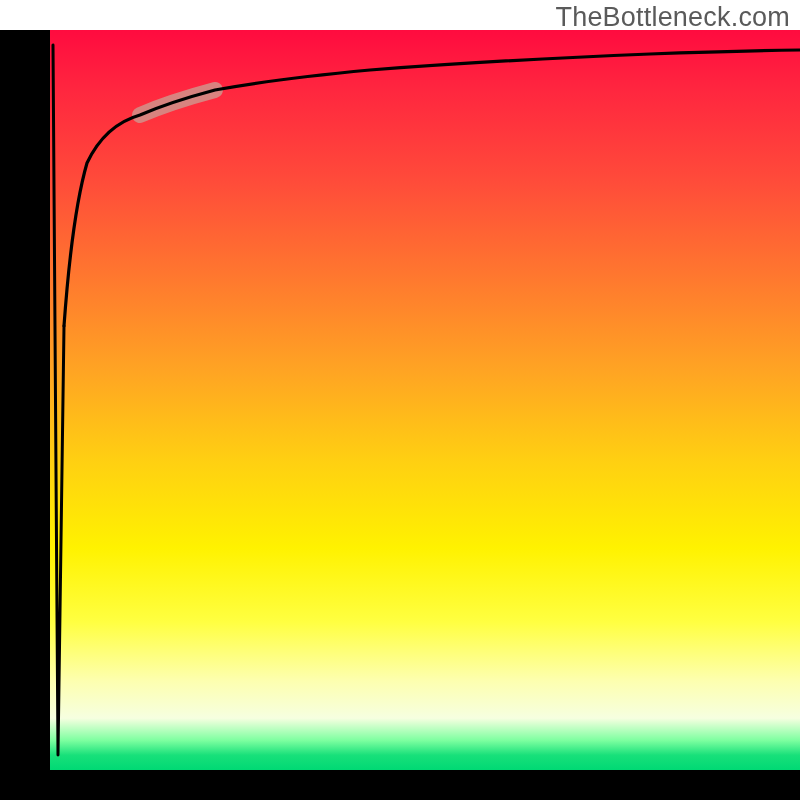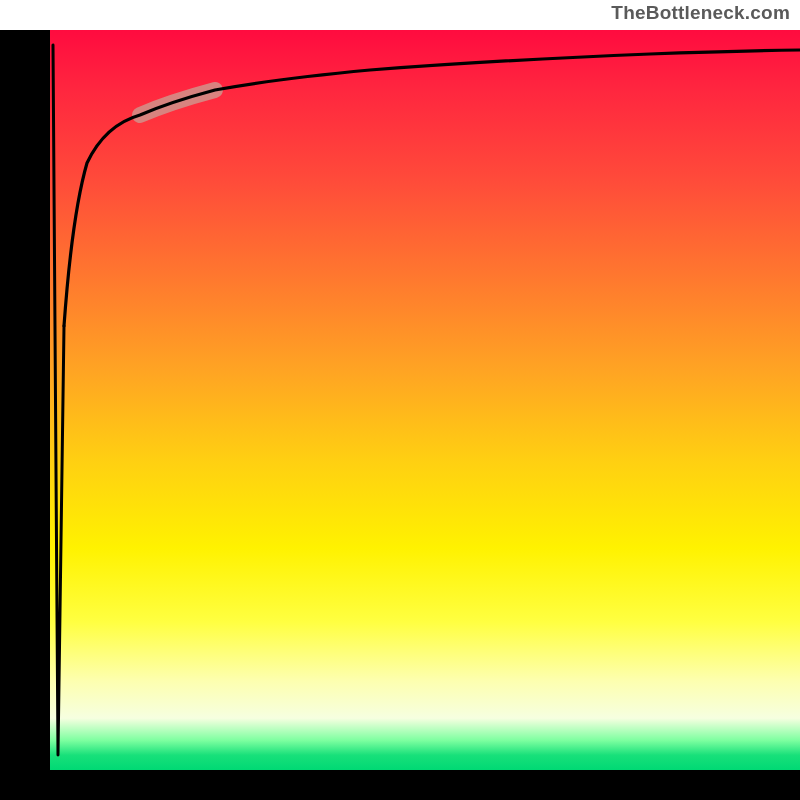--- a/index.html
+++ b/index.html
@@ -13,23 +13,23 @@
   }
   .frame {
     position: relative;
     width: 800px;
     height: 800px;
   }
   .watermark {
     position: absolute;
     top: 2px;
     right: 10px;
-    font-size: 19px;
+    font-size: 27px;
     color: #5a5a5a;
-    font-weight: 700;
+    font-weight: 400;
     letter-spacing: 0.2px;
     z-index: 10;
   }
   
   .axis-left {
     position: absolute;
     left: 0;
     top: 30px;
     width: 50px;
     height: 740px;

